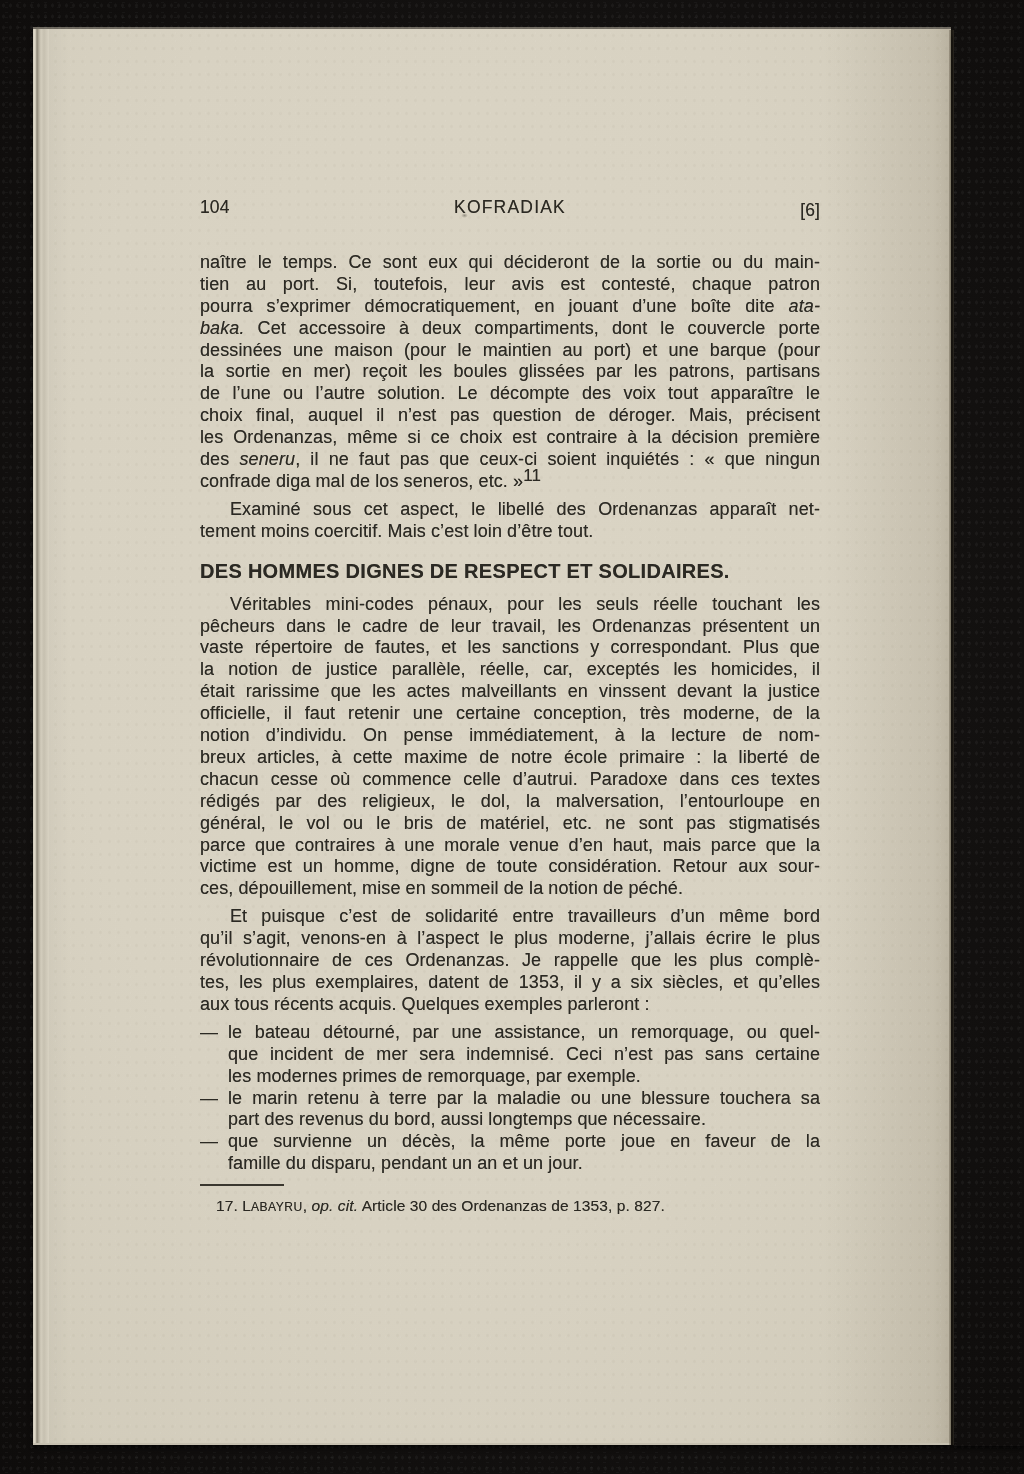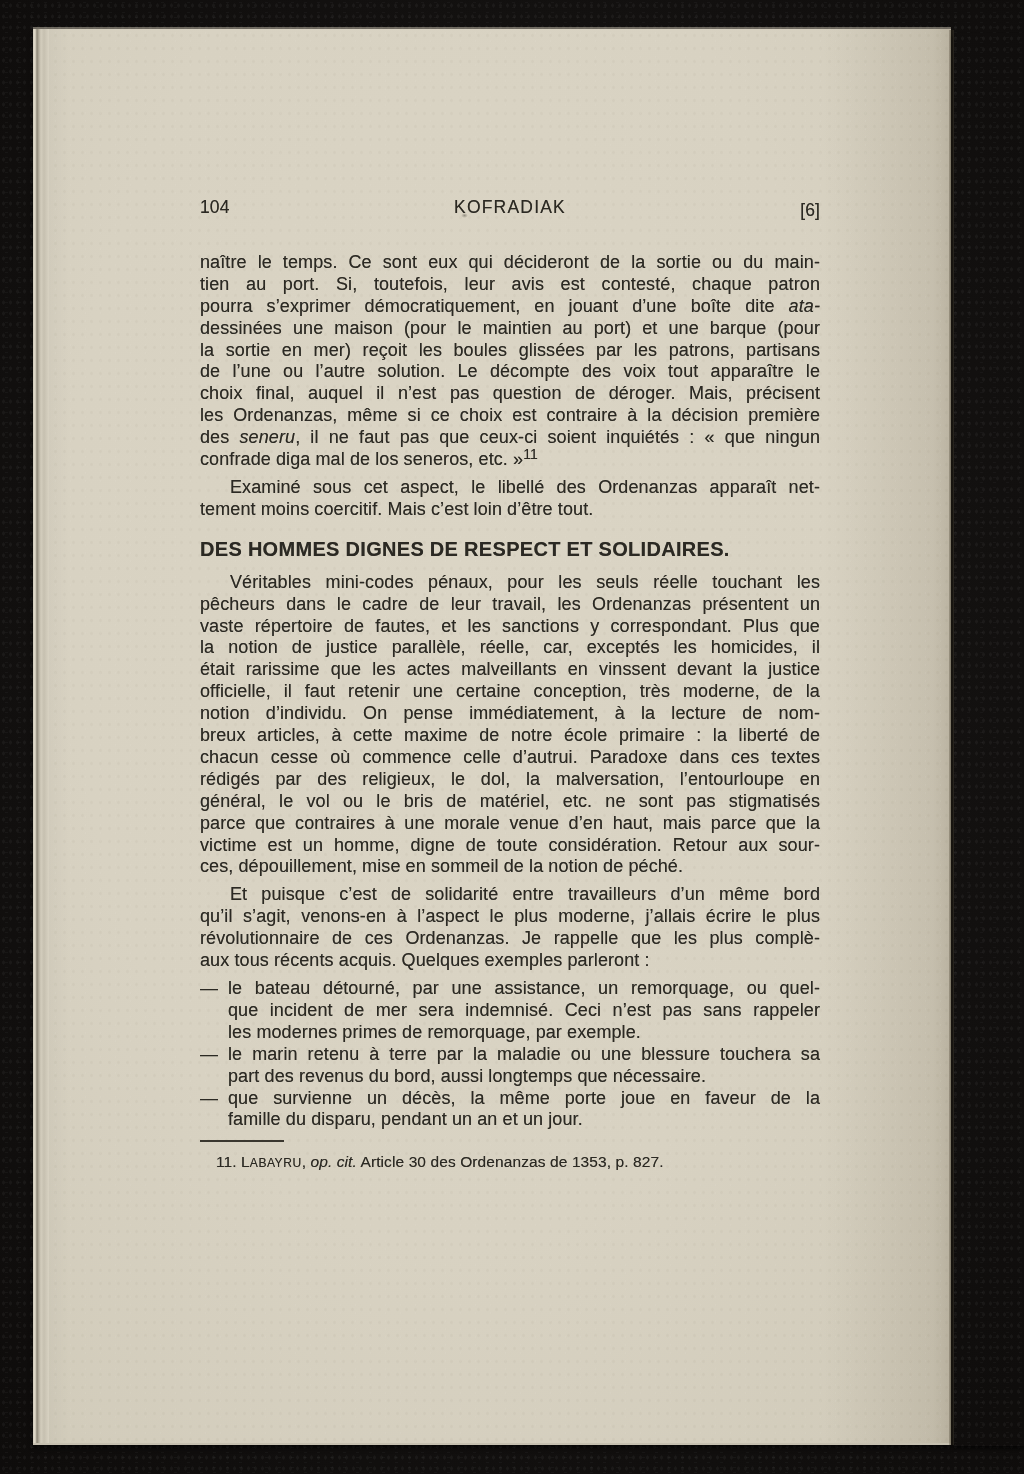--- a/index.html
+++ b/index.html
@@ -63,40 +63,41 @@
   .line{text-align:justify;text-align-last:justify;text-justify:inter-word;}
   .line.last{text-align-last:left;}
   .para.indent .line:first-child{text-indent:30px;}
   .heading{font-weight:bold;font-size:20px;letter-spacing:0.3px;margin:18px 0 11px 0;white-space:nowrap;}
   .list-item{position:relative;padding-left:28px;}
   .list-item .dash{position:absolute;left:0;top:0;}
   .fn-rule{width:84px;border:0;border-top:2.5px solid #3a372f;margin:9px 0 10px 0;}
   .footnote{font-size:15.5px;line-height:20px;text-indent:16px;}
   .it{font-style:italic;margin-top:12px;}
   .sc{font-size:0.78em;letter-spacing:0.5px;}
-  .sup{font-size:14px;vertical-align:6px;line-height:0;}
+  .sup{font-size:17px;vertical-align:6px;line-height:0;}
 </style>
 </head>
 <body>
 
 <div class="scene">
   <div class="page">
     <div class="edge-left"></div>
     <div class="speck"></div>
     <div class="content">
       <div class="running-header">
         <span class="pageno">104</span>
         <span class="title">KOFRADIAK</span>
         <span class="issue">[6]</span>
       </div>
       <div class="flow">
           <div class="para">
             <div class="line"><span>naître le temps. Ce sont eux qui décideront de la sortie ou du main-</span></div>
             <div class="line"><span>tien au port. Si, toutefois, leur avis est contesté, chaque patron</span></div>
             <div class="line"><span>pourra s’exprimer démocratiquement, en jouant d’une boîte dite </span><span class="it">ata-</span></div>
+            <div class="line"><span class="it">baka.</span><span> Cet accessoire à deux compartiments, dont le couvercle porte</span></div>
             <div class="line"><span>dessinées une maison (pour le maintien au port) et une barque (pour</span></div>
             <div class="line"><span>la sortie en mer) reçoit les boules glissées par les patrons, partisans</span></div>
             <div class="line"><span>de l’une ou l’autre solution. Le décompte des voix tout apparaître le</span></div>
             <div class="line"><span>choix final, auquel il n’est pas question de déroger. Mais, précisent</span></div>
             <div class="line"><span>les Ordenanzas, même si ce choix est contraire à la décision première</span></div>
             <div class="line"><span>des </span><span class="it">seneru</span><span>, il ne faut pas que ceux-ci soient inquiétés : « que ningun</span></div>
             <div class="line last"><span>confrade diga mal de los seneros, etc. »</span><span class="sup">11</span></div>
           </div>
           <div class="para indent">
             <div class="line"><span>Examiné sous cet aspect, le libellé des Ordenanzas apparaît net-</span></div>
@@ -116,40 +117,41 @@
             <div class="line"><span>rédigés par des religieux, le dol, la malversation, l’entourloupe en</span></div>
             <div class="line"><span>général, le vol ou le bris de matériel, etc. ne sont pas stigmatisés</span></div>
             <div class="line"><span>parce que contraires à une morale venue d’en haut, mais parce que la</span></div>
             <div class="line"><span>victime est un homme, digne de toute considération. Retour aux sour-</span></div>
             <div class="line last"><span>ces, dépouillement, mise en sommeil de la notion de péché.</span></div>
           </div>
           <div class="para indent">
             <div class="line"><span>Et puisque c’est de solidarité entre travailleurs d’un même bord</span></div>
             <div class="line"><span>qu’il s’agit, venons-en à l’aspect le plus moderne, j’allais écrire le plus</span></div>
             <div class="line"><span>révolutionnaire de ces Ordenanzas. Je rappelle que les plus complè-</span></div>
+            <div class="line"><span>tes, les plus exemplaires, datent de 1353, il y a six siècles, et qu’elles</span></div>
             <div class="line last"><span>aux tous récents acquis. Quelques exemples parleront :</span></div>
           </div>
           <div>
             <div class="list-item">
               <span class="dash">—</span>
               <div class="line"><span>le bateau détourné, par une assistance, un remorquage, ou quel-</span></div>
-              <div class="line"><span>que incident de mer sera indemnisé. Ceci n’est pas sans rappeler</span></div>
+              <div class="line"><span>que incident de mer sera indemnisé. Ceci n’est pas sans certaine</span></div>
               <div class="line last"><span>les modernes primes de remorquage, par exemple.</span></div>
             </div>
             <div class="list-item">
               <span class="dash">—</span>
               <div class="line"><span>le marin retenu à terre par la maladie ou une blessure touchera sa</span></div>
               <div class="line last"><span>part des revenus du bord, aussi longtemps que nécessaire.</span></div>
             </div>
             <div class="list-item">
               <span class="dash">—</span>
               <div class="line"><span>que survienne un décès, la même porte joue en faveur de la</span></div>
               <div class="line last"><span>famille du disparu, pendant un an et un jour.</span></div>
             </div>
           </div>
           <div class="fn-rule"></div>
-          <div class="footnote"><span>11. </span><span>L</span><span class="sc">ABAYRU</span><span>, </span><span class="it">op. cit.</span><span> Article 30 des Ordenanzas de 1353, p. 827.</span></div>
+          <div class="footnote"><span>17. </span><span>L</span><span class="sc">ABAYRU</span><span>, </span><span class="it">op. cit.</span><span> Article 30 des Ordenanzas de 1353, p. 827.</span></div>
         </div>
     </div>
   </div>
   <div class="gutter"></div>
   <div class="facing"></div>
 </div>
 
 </body></html>

